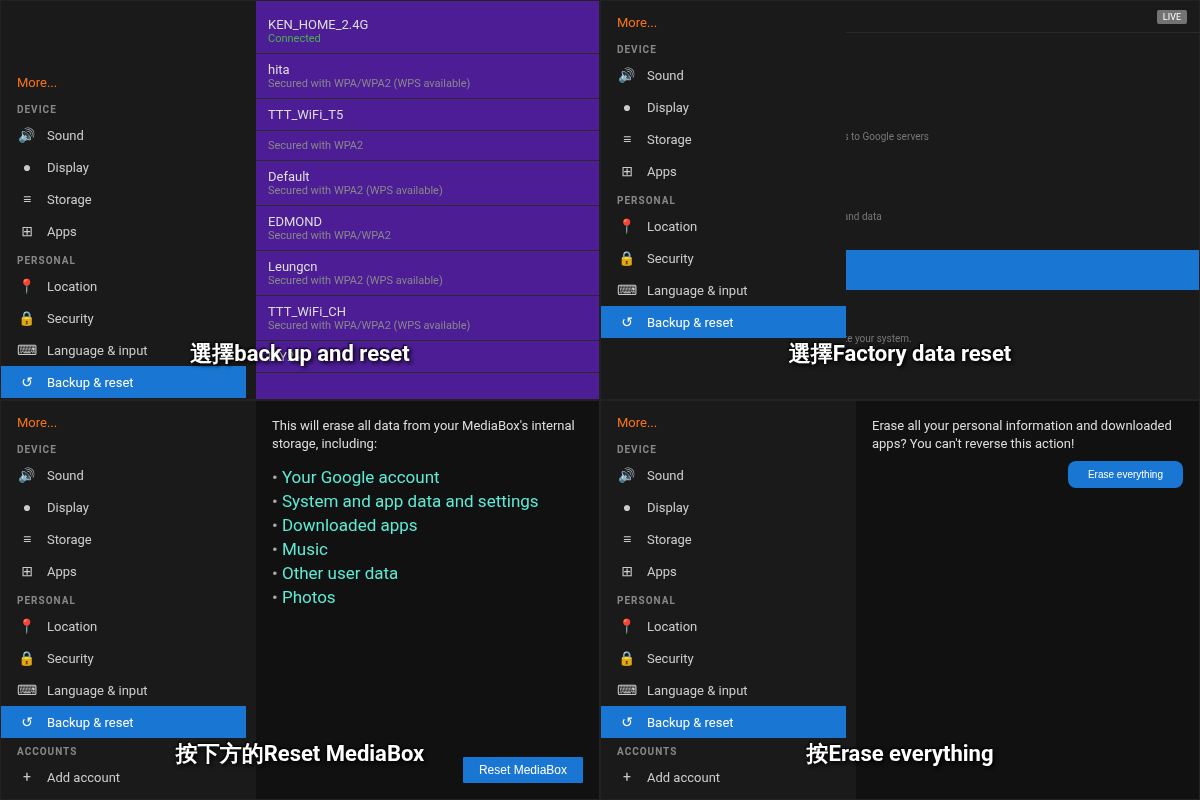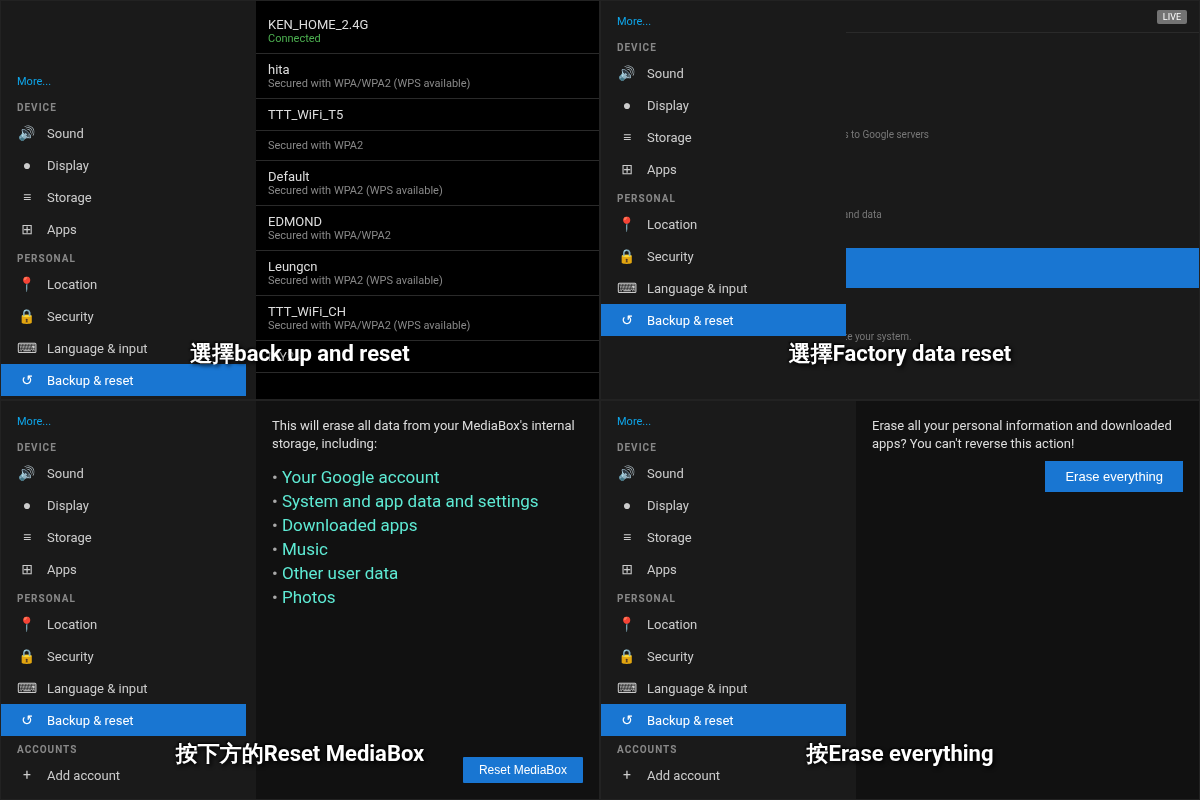--- a/index.html
+++ b/index.html
@@ -61,22 +61,22 @@
     }
 
     .sidebar-item .icon {
       width: 20px;
       margin-right: 10px;
       font-size: 14px;
       text-align: center;
     }
 
     .more-link {
-      color: #0ea5e9;
-      font-size: 11px;
+      color: #f97316;
+      font-size: 13px;
       padding: 6px 16px;
     }
 
     .logo-circle {
       width: 44px;
       height: 44px;
       border-radius: 50%;
       background: conic-gradient(#e53935 0deg 90deg, #1976d2 90deg 180deg, #43a047 180deg 270deg, #fb8c00 270deg 360deg);
       border: 2px solid #555;
       margin-right: 6px;
@@ -97,21 +97,21 @@
       color: #90caf9;
       font-size: 10px;
     }
 
     .wifi-list-area {
       position: absolute;
       left: 255px;
       top: 0;
       right: 0;
       bottom: 0;
-      background: #000000;
+      background: #4c1d95;
       overflow-y: auto;
       padding-top: 8px;
     }
 
     .wifi-item {
       padding: 8px 12px;
       border-bottom: 1px solid #2a2a2a;
     }
 
     .wifi-name {
@@ -265,23 +265,23 @@
     }
 
     .erase-everything-button {
       position: absolute;
       top: 60px;
       right: 16px;
       background: #1976d2;
       color: #fff;
       border: none;
       padding: 8px 20px;
-      font-size: 13px;
+      font-size: 10px;
       cursor: pointer;
-      border-radius: 0;
+      border-radius: 8px;
     }
 
     
     .ethernet-bar {
       display: flex;
       align-items: center;
       padding: 8px 12px;
       border-bottom: 1px solid #2a2a2a;
     }
 

